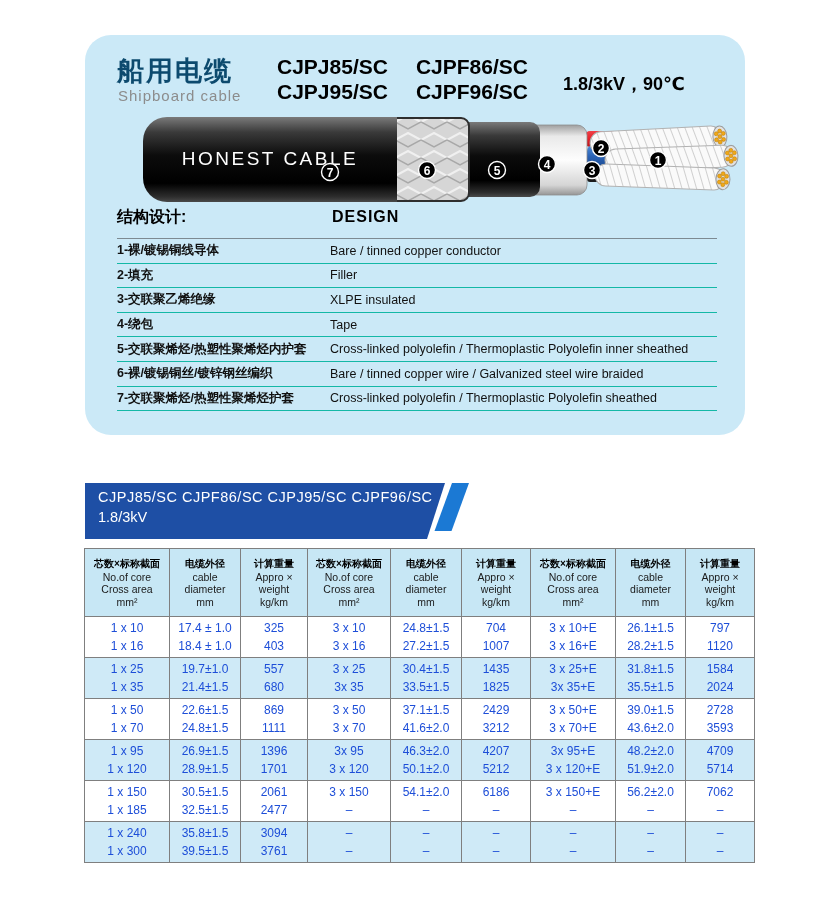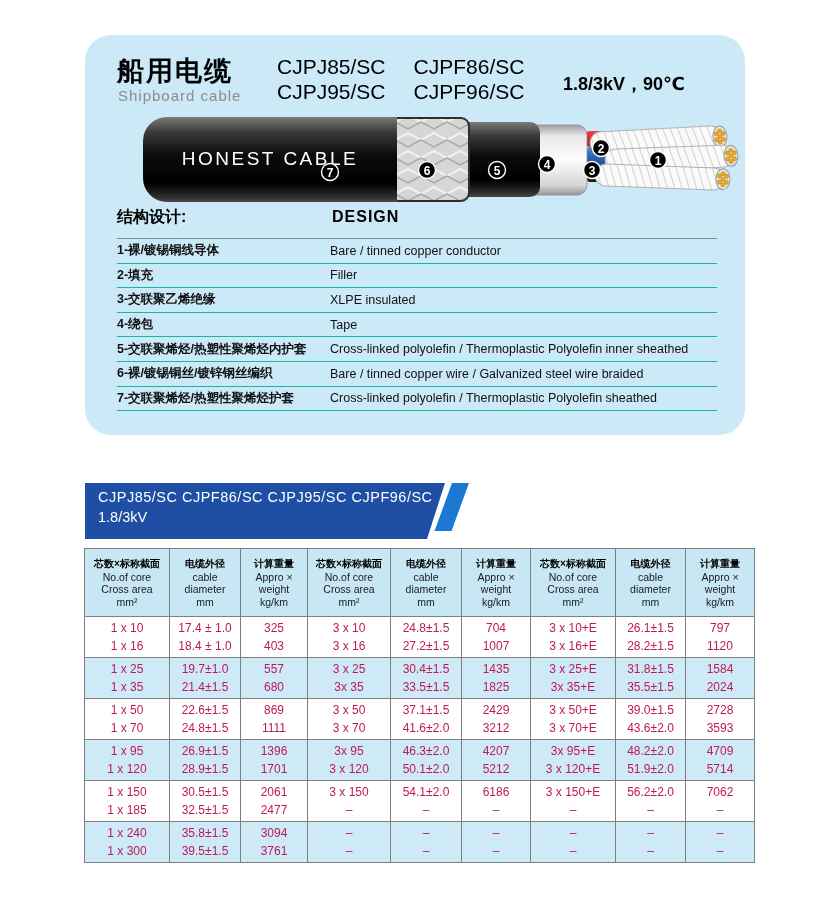--- a/index.html
+++ b/index.html
@@ -4,24 +4,24 @@
 <style>
   * { margin:0; padding:0; box-sizing:border-box; }
   html,body { width:830px; height:921px; background:#ffffff;
     font-family:"Liberation Sans","DejaVu Sans",sans-serif; position:relative; }
   .abs { position:absolute; }
 
   
   .panel { left:85px; top:35px; width:660px; height:400px;
     background:#cbe9f7; border-radius:26px; }
 
-  .title-cn { left:32px; top:18px; font-size:27px; font-weight:bold; color:#000000; letter-spacing:2px; }
+  .title-cn { left:32px; top:18px; font-size:27px; font-weight:bold; color:#0c4a6e; letter-spacing:2px; }
   .title-en { left:33px; top:52px; font-size:15px; color:#8c8c8c; letter-spacing:1px; }
   .models { left:192px; top:19px; width:290px; }
-  .models .mrow { display:flex; gap:28px; font-size:21px; font-weight:normal; color:#000; line-height:25px; }
+  .models .mrow { display:flex; gap:28px; font-size:21px; font-weight:bold; color:#000; line-height:25px; }
   .rating { left:478px; top:37px; font-size:18px; font-weight:bold; color:#000; }
 
   .cable-wrap { left:50px; top:78px; width:612px; height:96px; }
 
   
   .design-head-cn { left:32px; top:172px; font-size:16px; font-weight:bold; color:#000; }
   .design-head-en { left:247px; top:173px; font-size:16px; font-weight:bold; color:#000; letter-spacing:1px; }
   .design-rows { left:32px; top:203px; width:600px; border-top:1px solid #7d8a92; }
   .design-row { display:flex; height:24.6px; align-items:center; border-bottom:1px solid #14b8a6; }
   .design-row .cn { width:213px; font-size:12.5px; font-weight:bold; color:#111; }
@@ -35,21 +35,21 @@
   .banner-main .b2 { font-size:14.5px; line-height:20px; }
   .banner-slash { left:452px; top:483px; width:17px; height:48px; background:#1b79d4;
     transform:skewX(-20deg); transform-origin:top left; }
 
   
   .spec { left:84px; top:548px; width:670px; border-collapse:collapse; table-layout:fixed; }
   .spec td { border:1px solid #7f7f7f; text-align:center; vertical-align:middle; padding:2px 1px; }
   .spec .hd { background:#c7e7f5; height:68px; }
   .spec .hd .cn { font-size:10px; font-weight:bold; color:#000; line-height:14px; }
   .spec .hd .en { font-size:10.5px; color:#1a1a1a; line-height:12.5px; }
-  .spec tr.grp td { height:36px; font-size:12px; color:#be185d; }
+  .spec tr.grp td { height:36px; font-size:12px; color:#1d4ed8; }
   .spec tr.grp .ln { line-height:18px; }
   .spec tr.shaded td { background:#cfeaf7; }
   .spec tr.plain td { background:#ffffff; }
 </style>
 </head>
 <body>
 
 <div class="abs panel">
 
   <div class="abs title-cn">船用电缆</div>

